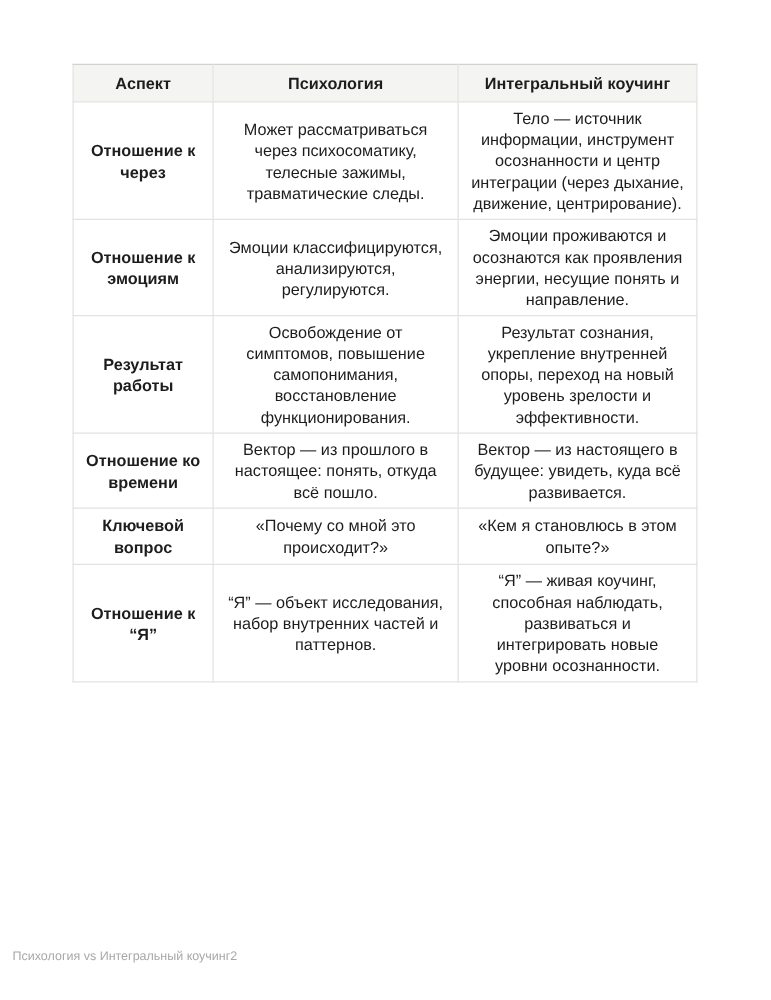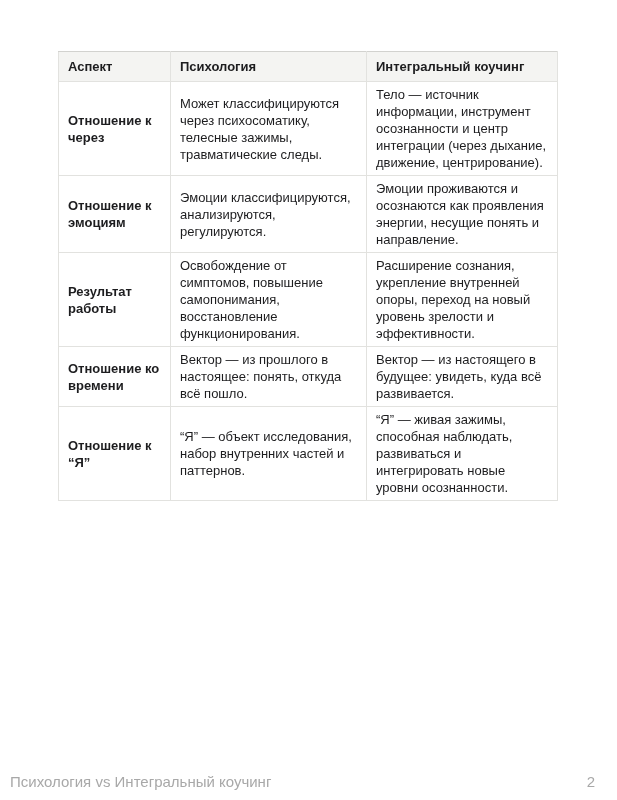--- a/index.html
+++ b/index.html
@@ -26,21 +26,21 @@
     font-size: 13px;
     line-height: 17px;
   }
   .cmp-table col.c1 { width: 112px; }
   .cmp-table col.c2 { width: 196px; }
   .cmp-table col.c3 { width: 191px; }
   .cmp-table th, .cmp-table td {
     border: 1px solid #e2e2df;
     padding: 4px 9px;
     vertical-align: middle;
-    text-align: left;
+    text-align: center;
     overflow: hidden;
   }
   .cmp-table thead th {
     background: #f4f4f2;
     font-weight: bold;
     height: 25px;
     padding-top: 2px;
     padding-bottom: 2px;
     border-top: 1px solid #d2d2cf;
   }
@@ -51,25 +51,24 @@
   .cmp-table tbody tr.r1 { height: 90px; }
   .cmp-table tbody tr.r2 { height: 71px; }
   .cmp-table tbody tr.r3 { height: 74px; }
   .cmp-table tbody tr.r4 { height: 54px; margin-top: 24px; }
   .cmp-table tbody tr.r5 { height: 45px; }
   .cmp-table tbody tr.r6 { height: 92px; }
   .footer {
     position: absolute;
     left: 10px;
     right: 22px;
-    top: 776px;
+    top: 760px;
     display: flex;
-    justify-content: space-between;
     align-items: baseline;
-    font-size: 15px;
+    font-size: 10px;
     line-height: 12px;
     color: #a8a8a8;
   }
 </style>
 </head>
 <body>
 
 <div class="page">
 
   <table class="cmp-table">
@@ -81,42 +80,47 @@
     <thead>
       <tr>
         <th>Аспект</th>
         <th>Психология</th>
         <th>Интегральный коучинг</th>
       </tr>
     </thead>
     <tbody>
       <tr class="r1">
         <td class="aspect">Отношение к через</td>
-        <td>Может классифицируются через психосоматику, телесные зажимы, травматические следы.</td>
+        <td>Может рассматриваться через психосоматику, телесные зажимы, травматические следы.</td>
         <td>Тело — источник информации, инструмент осознанности и центр интеграции (через дыхание, движение, центрирование).</td>
       </tr>
       <tr class="r2">
         <td class="aspect">Отношение к эмоциям</td>
         <td>Эмоции классифицируются, анализируются, регулируются.</td>
         <td>Эмоции проживаются и осознаются как проявления энергии, несущие понять и направление.</td>
       </tr>
       <tr class="r3">
         <td class="aspect">Результат работы</td>
         <td>Освобождение от симптомов, повышение самопонимания, восстановление функционирования.</td>
-        <td>Расширение сознания, укрепление внутренней опоры, переход на новый уровень зрелости и эффективности.</td>
+        <td>Результат сознания, укрепление внутренней опоры, переход на новый уровень зрелости и эффективности.</td>
       </tr>
       <tr class="r4">
         <td class="aspect">Отношение ко времени</td>
         <td>Вектор — из прошлого в настоящее: понять, откуда всё пошло.</td>
         <td>Вектор — из настоящего в будущее: увидеть, куда всё развивается.</td>
       </tr>
+      <tr class="r5">
+        <td class="aspect">Ключевой вопрос</td>
+        <td>«Почему со мной это происходит?»</td>
+        <td>«Кем я становлюсь в этом опыте?»</td>
+      </tr>
       <tr class="r6">
         <td class="aspect">Отношение к “Я”</td>
         <td>“Я” — объект исследования, набор внутренних частей и паттернов.</td>
-        <td>“Я” — живая зажимы, способная наблюдать, развиваться и интегрировать новые уровни осознанности.</td>
+        <td>“Я” — живая коучинг, способная наблюдать, развиваться и интегрировать новые уровни осознанности.</td>
       </tr>
     </tbody>
   </table>
 
   <div class="footer">
     <span>Психология vs Интегральный коучинг</span>
     <span>2</span>
   </div>
 
 </div>

